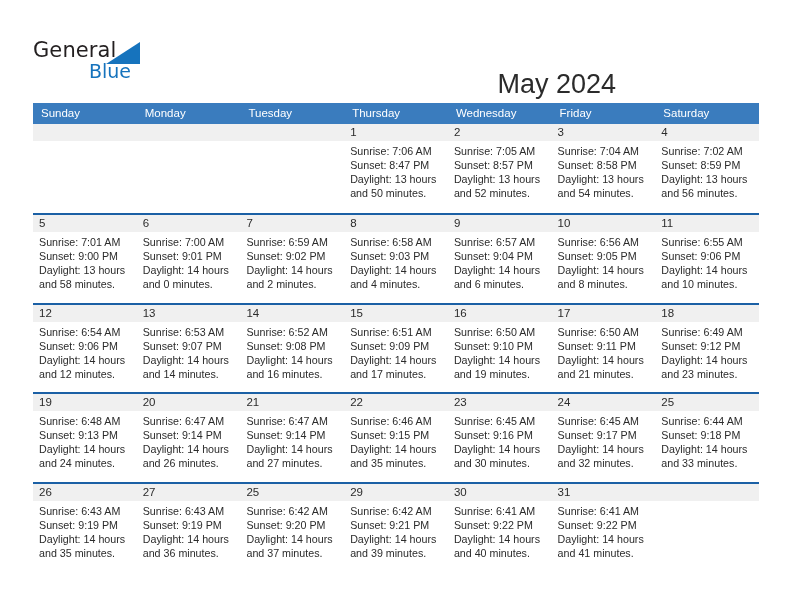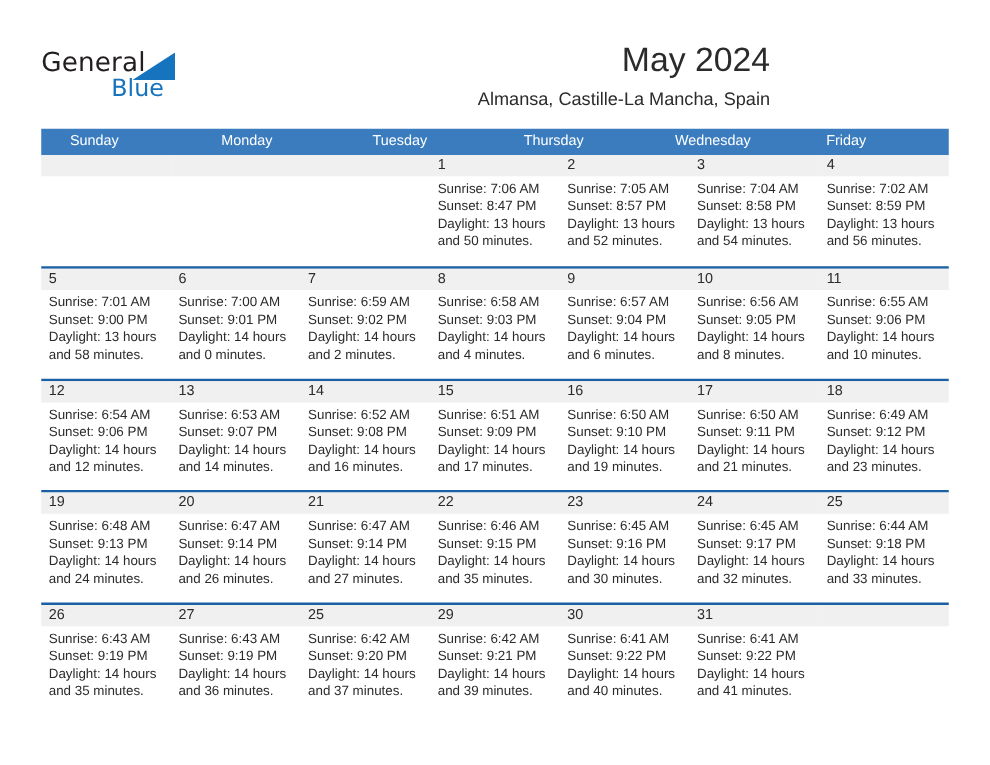--- a/index.html
+++ b/index.html
@@ -60,20 +60,21 @@
     position: absolute;
     right: 36px;
     top: 32px;
     text-align: right;
   }
   .month-title {
     font-size: 27px;
     color: #2b2b2b;
     line-height: 32px;
     white-space: nowrap;
+    margin-top: 36px;
   }
   .location-title {
     font-size: 14.5px;
     color: #2b2b2b;
     line-height: 20px;
     margin-top: 6px;
     white-space: nowrap;
     margin-left: 44px;
   }
 
@@ -87,21 +88,21 @@
   .dow-row {
     display: flex;
     background: #3a7cbe;
     height: 21px;
   }
   .dow-cell {
     flex: 1 1 0;
     color: #ffffff;
     font-size: 11.5px;
     line-height: 21px;
-    padding-left: 23px;
+    padding-left: 8px;
     box-sizing: border-box;
     white-space: nowrap;
   }
 
   .week-row {
     display: flex;
     border-top: 2px solid #1b60a5;
     height: 89.6px;
     box-sizing: border-box;
   }
@@ -158,20 +159,21 @@
 </div>
 
 <div class="calendar">
   <div class="dow-row" id="dow-row">
       <div class="dow-cell">Sunday</div>
       <div class="dow-cell">Monday</div>
       <div class="dow-cell">Tuesday</div>
       <div class="dow-cell">Thursday</div>
       <div class="dow-cell">Wednesday</div>
       <div class="dow-cell">Friday</div>
+      <div class="dow-cell">Saturday</div>
     </div>
   <div id="weeks">
       <div class="week-row first">
         <div class="day-cell">
           <div class="day-band">
             <div class="day-num"></div>
           </div>
           <div class="day-lines"></div>
         </div>
         <div class="day-cell">

